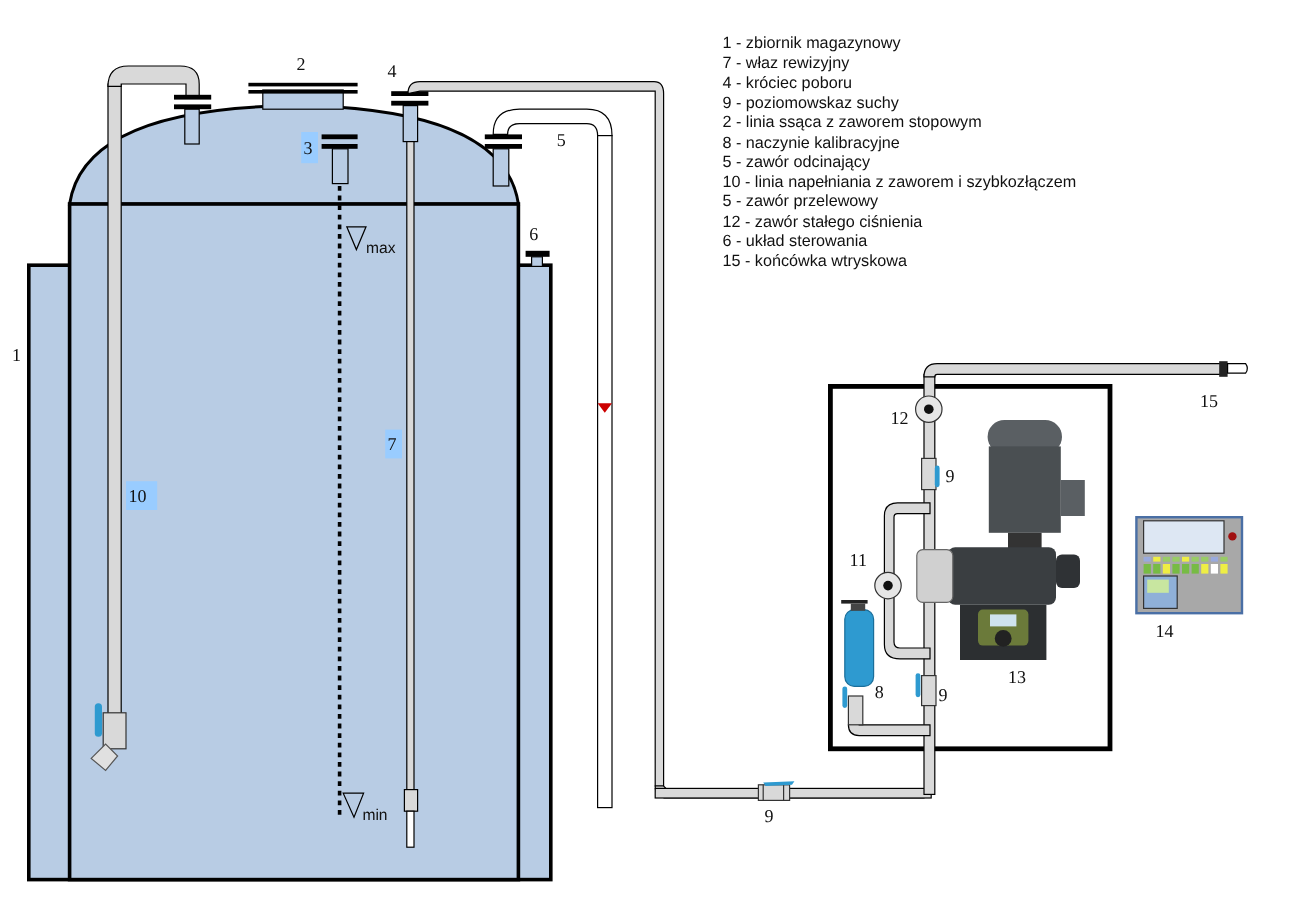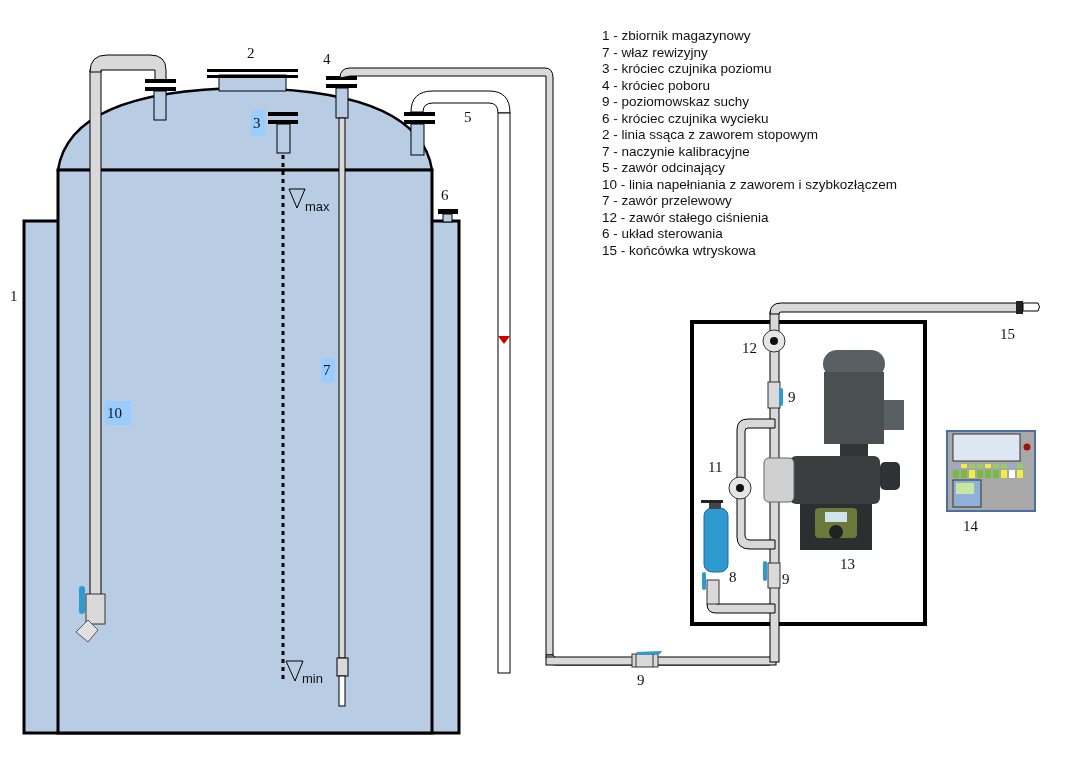--- a/index.html
+++ b/index.html
@@ -192,25 +192,23 @@
   <text x="708" y="472" class="lbl">11</text>
   <text x="742" y="353" class="lbl">12</text>
   <text x="840" y="569" class="lbl">13</text>
   <text x="963" y="531" class="lbl">14</text>
   <text x="1000" y="339" class="lbl">15</text>
 </svg>
 
 <div class="legend">
   <div>1 - zbiornik magazynowy</div>
   <div>7 - właz rewizyjny</div>
-  <div>3 - króciec czujnika poziomu</div>
   <div>4 - króciec poboru</div>
   <div>9 - poziomowskaz suchy</div>
-  <div>6 - króciec czujnika wycieku</div>
   <div>2 - linia ssąca z zaworem stopowym</div>
-  <div>7 - naczynie kalibracyjne</div>
+  <div>8 - naczynie kalibracyjne</div>
   <div>5 - zawór odcinający</div>
   <div>10 - linia napełniania z zaworem i szybkozłączem</div>
-  <div>7 - zawór przelewowy</div>
+  <div>5 - zawór przelewowy</div>
   <div>12 - zawór stałego ciśnienia</div>
   <div>6 - układ sterowania</div>
   <div>15 - końcówka wtryskowa</div>
 </div>
 
 </body></html>

